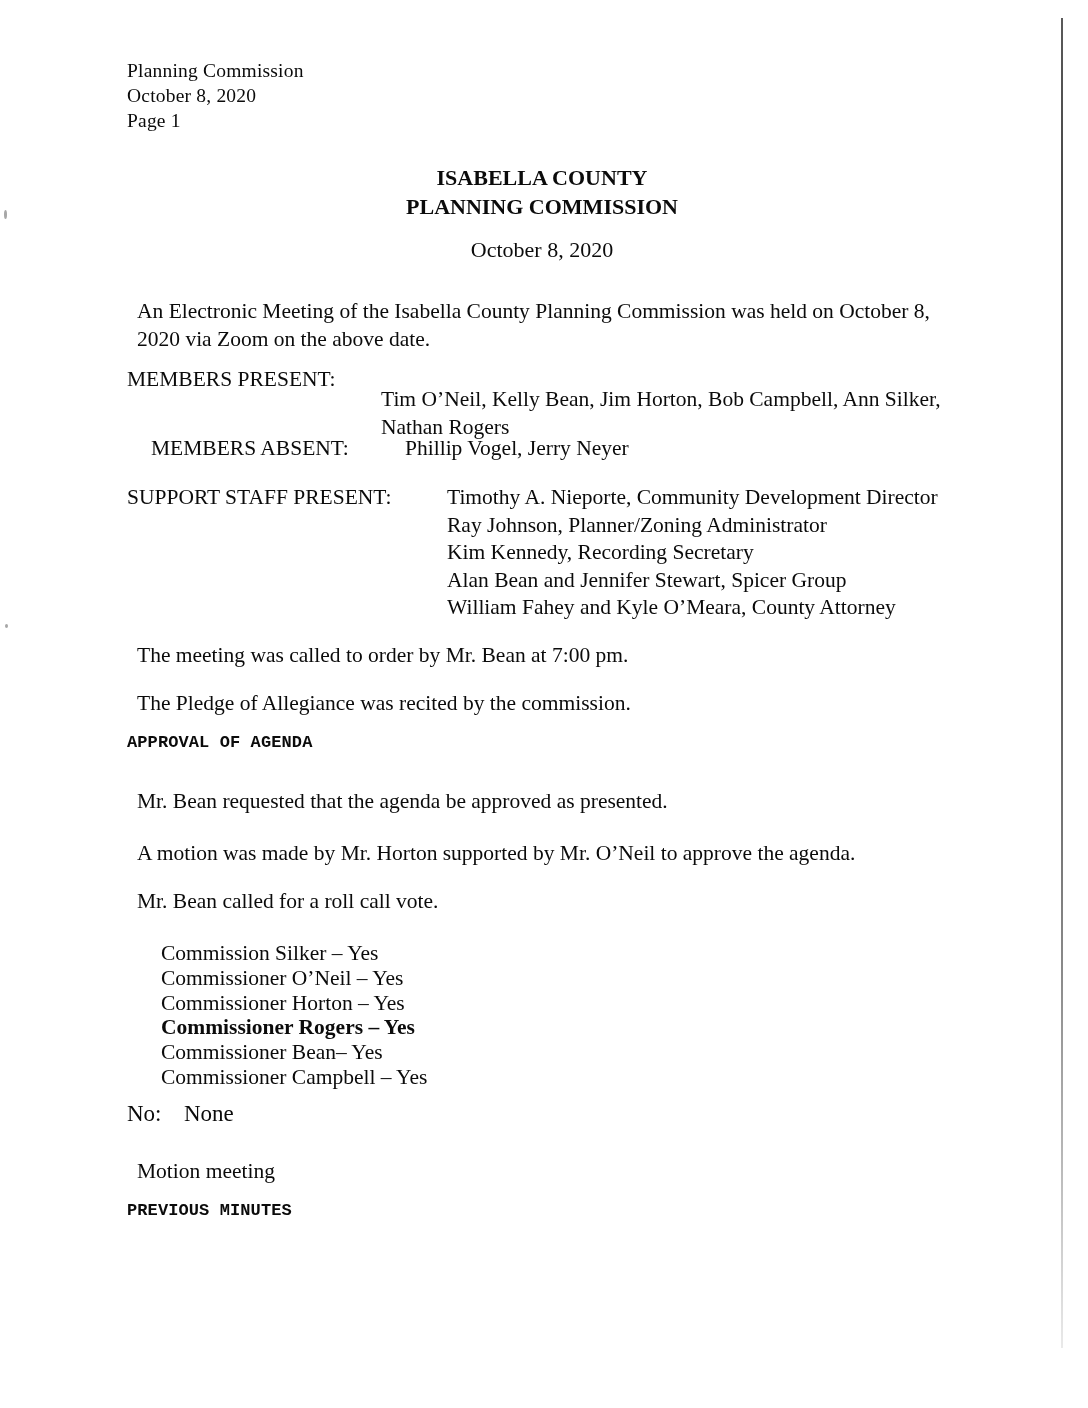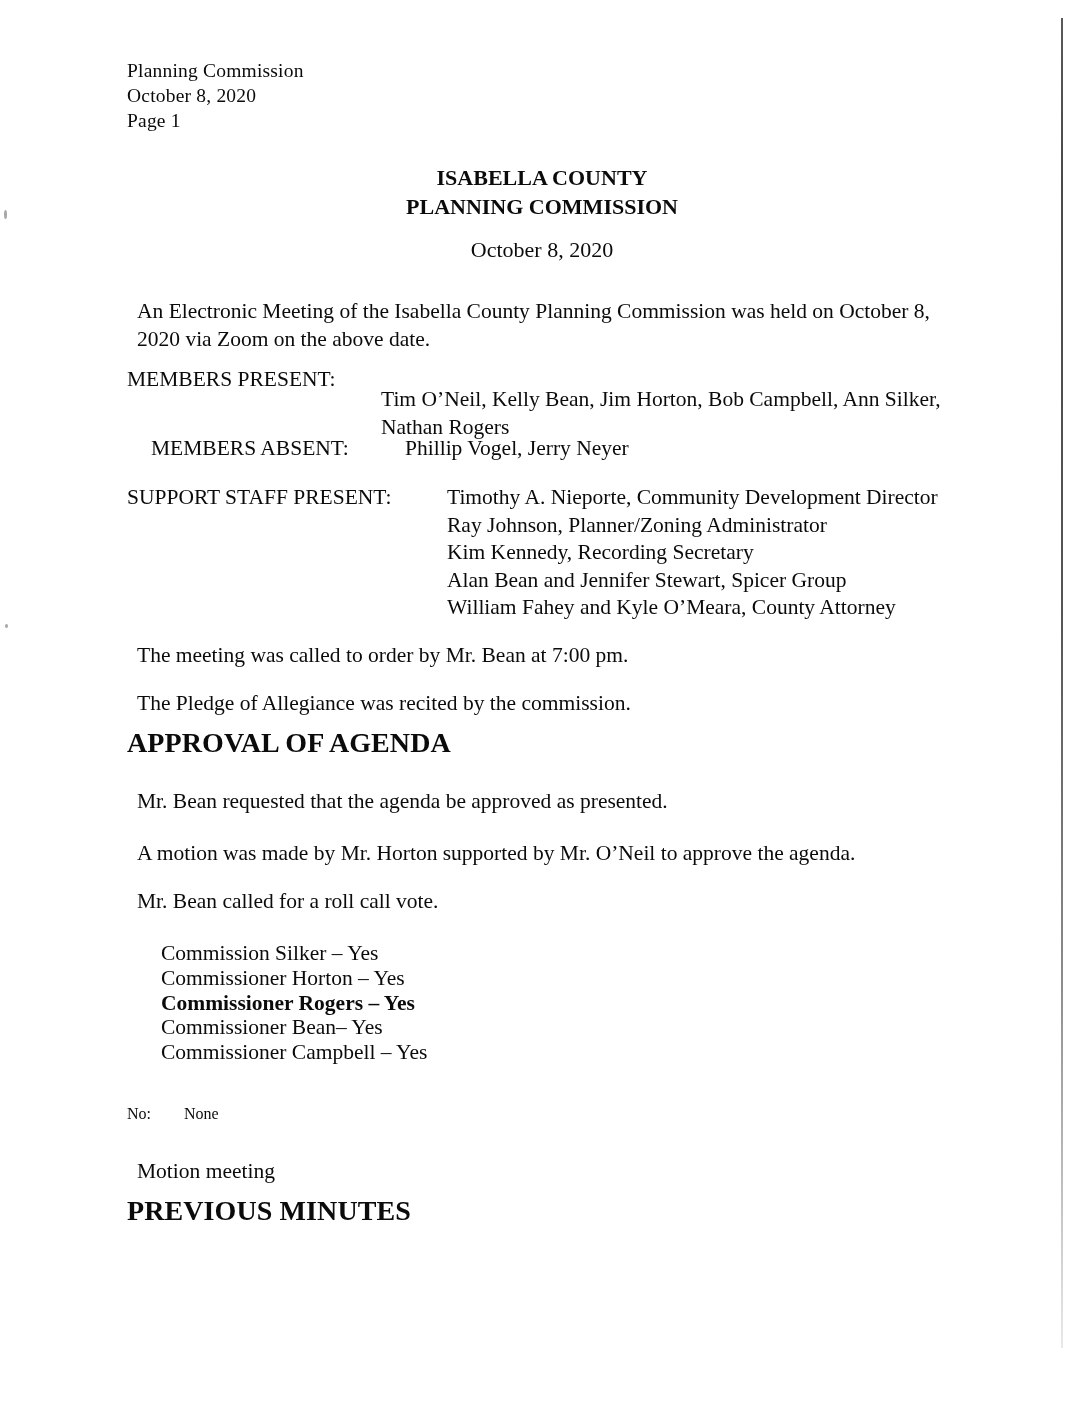--- a/index.html
+++ b/index.html
@@ -108,31 +108,32 @@
     position: absolute;
     font-size: 21.5px;
     line-height: 24.8px;
     width: 600px;
   }
   .vote-list div { white-space: nowrap; }
   .vote-list .em-bold { font-weight: 700; }
 
   .noline {
     position: absolute;
-    font-size: 16px;
+    font-size: 23px;
     line-height: 27.5px;
   }
   .noline .k { display: inline-block; width: 57px; }
 
   .heading {
     position: absolute;
-    font-size: 28px;
+    font-size: 17px;
     line-height: 27.5px;
     font-weight: 700;
     letter-spacing: 0.1px;
+    font-family: Liberation Mono, monospace;
   }
 
   
   #intro        { top: 288px; }
   #members-present { top: 366px; }
   #members-absent  { top: 435px; }
   #support-staff   { top: 484px; }
   #called-order { top: 632px; }
   #pledge       { top: 680px; }
   #h-agenda     { top: 729px; left: 127px; }
@@ -184,20 +185,21 @@
   <p class="para" id="pledge" style="left:127px;">The Pledge of Allegiance was recited by the commission.</p>
 
   <div class="heading" id="h-agenda">APPROVAL OF AGENDA</div>
 
   <p class="para" id="req-agenda" style="left:127px;">Mr. Bean requested that the agenda be approved as presented.</p>
   <p class="para" id="motion-made" style="left:127px;">A motion was made by Mr. Horton supported by Mr. O’Neil to approve the agenda.</p>
   <p class="para" id="roll-call" style="left:127px;">Mr. Bean called for a roll call vote.</p>
 
   <div class="vote-list" id="votes">
       <div>Commission Silker – Yes</div>
+      <div>Commissioner O’Neil – Yes</div>
       <div>Commissioner Horton – Yes</div>
       <div class="em-bold">Commissioner Rogers – Yes</div>
       <div>Commissioner Bean– Yes</div>
       <div>Commissioner Campbell – Yes</div>
     </div>
 
   <div class="noline" id="no-none">
     <span class="k">No:</span><span>None</span>
   </div>
 

